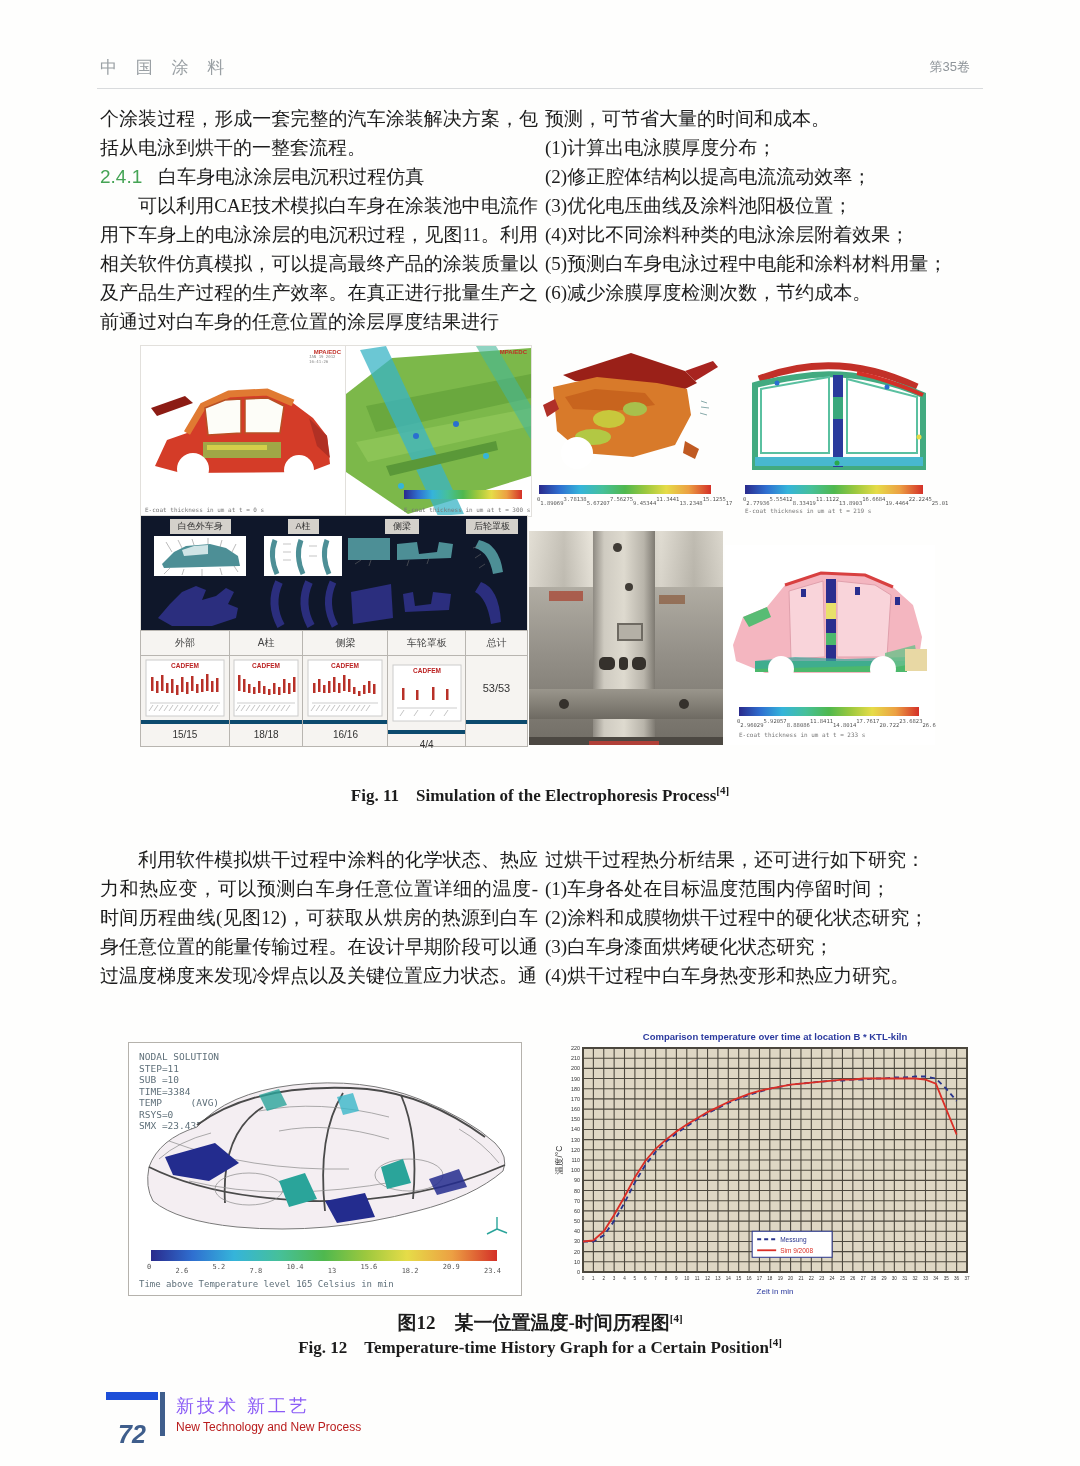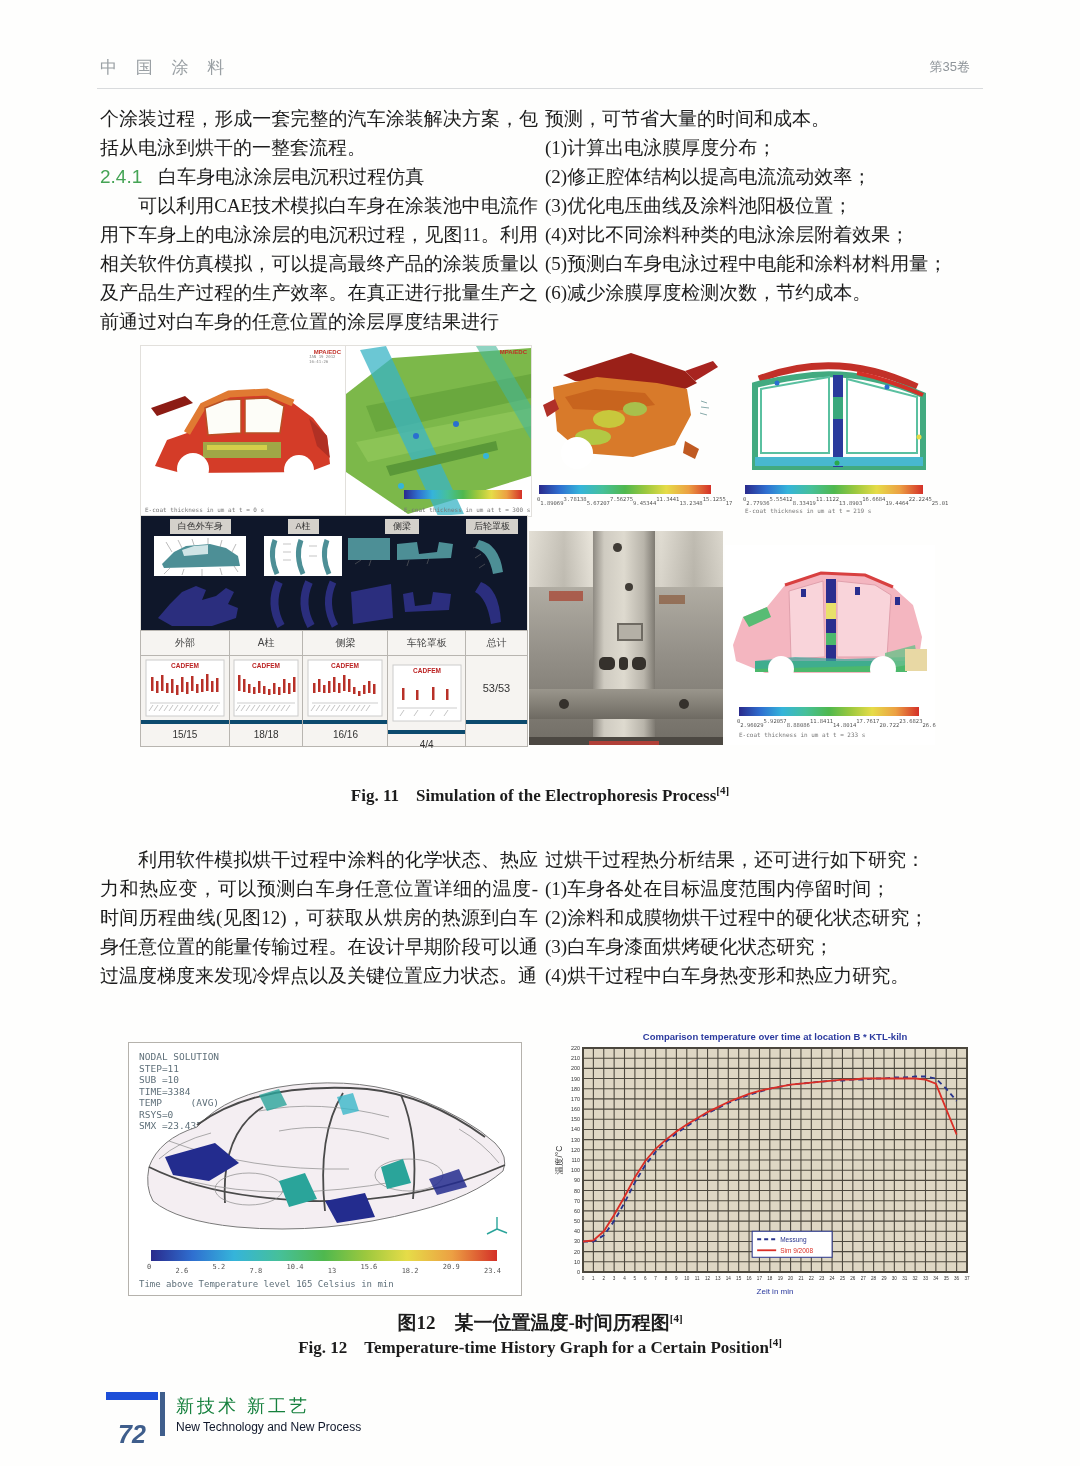--- a/index.html
+++ b/index.html
@@ -43,22 +43,22 @@
      background:linear-gradient(180deg,#d8d4ca 0%,#b4b0a6 22%,#96928a 55%,#716d65 100%);}
   
   #fig12L{left:128px;top:1042px;width:392px;height:252px;background:#fff;border:1px solid #b5b2ac;}
   .ansys{position:absolute;left:10px;top:8px;font-size:9.5px;line-height:11.5px;color:#5f707a;font-family:"DejaVu Sans Mono",monospace;}
   .ansys div{white-space:pre;}
   #fig12R{left:553px;top:1030px;width:430px;height:274px;}
   
   .pgnum{left:106px;top:1392px;width:52px;font-family:Liberation Sans, sans-serif;font-style:italic;font-weight:bold;
          font-size:25px;color:#3f5e8c;border-top:8px solid #1d4ed8;padding-top:20px;text-align:center;}
   .pgbar{left:160px;top:1392px;width:5px;height:44px;background:#3f5e8c;}
-  .ft-cn{left:176px;top:1394px;font-size:18px;color:#15803d;font-family:"Liberation Sans",sans-serif;letter-spacing:3px;}
-  .ft-en{left:176px;top:1420px;font-size:12px;color:#0f172a;font-family:"Liberation Sans",sans-serif;}
+  .ft-cn{left:176px;top:1394px;font-size:18px;color:#8b5cf6;font-family:"Liberation Sans",sans-serif;letter-spacing:3px;}
+  .ft-en{left:176px;top:1420px;font-size:12px;color:#b91c1c;font-family:"Liberation Sans",sans-serif;}
 </style>
 </head>
 <body>
 
 <div id="page">
 
   <div class="abs hdr-left">中 国 涂 料</div>
   <div class="abs hdr-right">第35卷</div>
   <div class="abs hdr-rule"></div>
 

